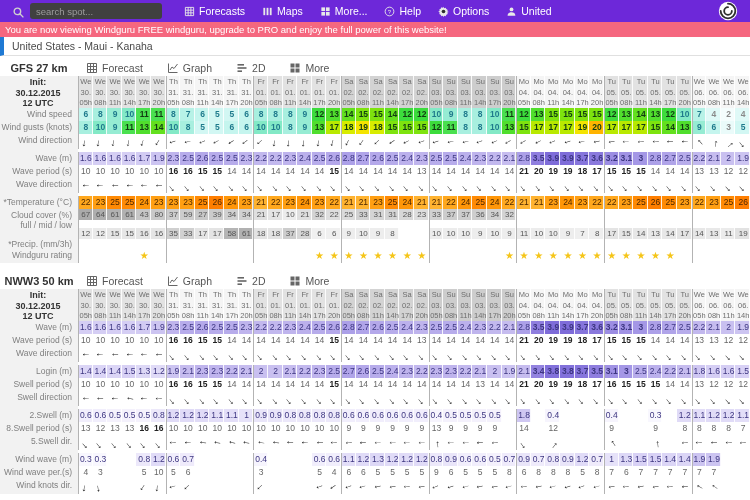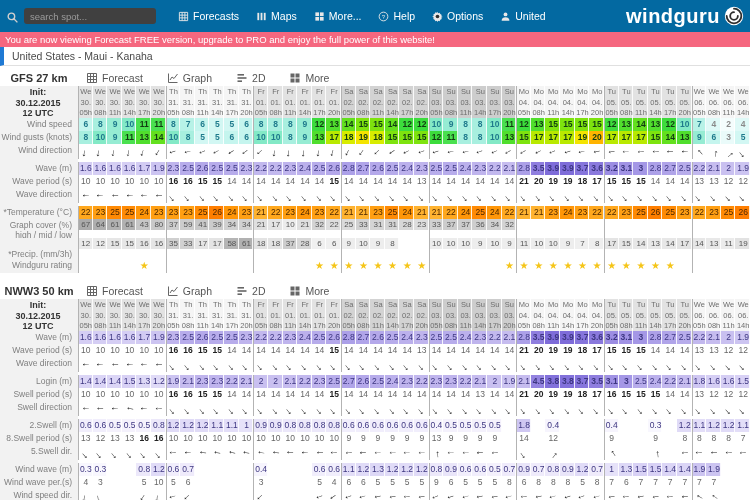--- a/index.html
+++ b/index.html
@@ -1,20 +1,20 @@
 <!DOCTYPE html>
 <html><head>
 <meta charset="utf-8">
 <title>windguru</title>
 <style>
   * { margin:0; padding:0; box-sizing:border-box; }
   html,body { width:750px; height:500px; overflow:hidden; background:#fff;
               font-family:"Liberation Sans", sans-serif; }
   
-  .nav { height:32px; background:#0369a1; display:flex; align-items:center; padding:0 6px; }
+  .nav { height:22px; background:#6d28d9; display:flex; align-items:center; padding:0 12px; }
   .nav .sicon { width:13px; height:13px; color:#cfcfcf; margin-right:5px; }
   .nav input { background:#404040; border:0; border-radius:3px; height:16px; width:132px;
                color:#cfcfcf; font-size:9.5px; padding:0 6px; outline:none; }
   .nav input::placeholder { color:#9b9b9b; }
   .navmenu { display:flex; align-items:center; margin-left:22px; gap:17px; }
   .nav-item { display:flex; align-items:center; gap:4px; color:#fff; font-size:10.5px; cursor:pointer; }
   .nav-item .ic { width:11px; height:11px; color:#e8e8e8; display:inline-block; }
   .logo { margin-left:auto; display:flex; align-items:center; gap:4px; }
   .logo .word { color:#fff; font-size:20px; font-weight:bold; letter-spacing:.5px; }
   .logo .swirl { width:20px; height:20px; }
@@ -99,30 +99,29 @@
       </div>
       <div class="nav-item">
         <span class="ic"><svg viewBox="0 0 24 24" width="100%" height="100%" fill="currentColor">
             <circle cx="12" cy="7.5" r="4.2"></circle>
             <path d="M3.5 21c0-4.6 3.8-7.2 8.5-7.2s8.5 2.6 8.5 7.2z"></path>
           </svg></span>
         <span>United</span>
       </div>
     </div>
   <div class="logo">
-    <span class="word">windguru</span>
     <span class="swirl"><svg viewBox="0 0 24 24" width="100%" height="100%">
           <circle cx="12" cy="12" r="11" fill="#fff"></circle>
           <path d="M12 3.2a8.8 8.8 0 1 1-8.8 8.8" fill="none" stroke="#2e2e2e" stroke-width="2.2" stroke-linecap="round"></path>
           <path d="M12 7.4a4.6 4.6 0 1 0 4.6 4.6" fill="none" stroke="#2e2e2e" stroke-width="2.2" stroke-linecap="round"></path>
         </svg></span>
   </div>
 </div>
 
-<div class="banner">You are now viewing Forecast FREE version, upgrade to PRO and enjoy the full power of this website!</div>
+<div class="banner">You are now viewing Windguru FREE windguru, upgrade to PRO and enjoy the full power of this website!</div>
 <div class="crumb">United States - Maui - Kanaha</div>
 
 <div id="tables">
     <div class="fc">
       <div class="t-head">
         <div class="t-title">GFS 27 km</div>
         <div class="tabs">
           <div class="tab">
             <span class="ic"><svg viewBox="0 0 24 24" width="100%" height="100%">
                 <path d="M3 3h18v18H3zM3 9h18M3 15h18M9 3v18M15 3v18" fill="none" stroke="currentColor" stroke-width="2"></path>
@@ -565,31 +564,31 @@
           <div class="" style="background:rgb(255,126,0);color:#4d2800;font-weight:normal">26</div>
           <div class="" style="background:rgb(255,138,4);color:#4d2800;font-weight:normal">25</div>
           <div class="" style="background:rgb(255,159,19);color:#4d2800;font-weight:normal">23</div>
           <div class="ds" style="background:rgb(255,168,30);color:#4d2800;font-weight:normal">22</div>
           <div class="" style="background:rgb(255,159,19);color:#4d2800;font-weight:normal">23</div>
           <div class="" style="background:rgb(255,138,4);color:#4d2800;font-weight:normal">25</div>
           <div class="" style="background:rgb(255,126,0);color:#4d2800;font-weight:normal">26</div>
         </div>
       </div>
       <div class="row r-cl">
-        <div class="rlabel">Graph cover (%)</div>
+        <div class="rlabel">Cloud cover (%)</div>
         <div class="cells">
           <div class="ds" style="background:hsl(0,0%,66.85%);color:#555;font-weight:normal">67</div>
           <div class="" style="background:hsl(0,0%,68.2%);color:#555;font-weight:normal">64</div>
           <div class="" style="background:hsl(0,0%,69.55%);color:#555;font-weight:normal">61</div>
           <div class="" style="background:hsl(0,0%,69.55%);color:#555;font-weight:normal">61</div>
           <div class="" style="background:hsl(0,0%,77.65%);color:#555;font-weight:normal">43</div>
           <div class="" style="background:hsl(0,0%,79%);color:#555;font-weight:normal">80</div>
           <div class="ds" style="background:hsl(0,0%,80.35%);color:#555;font-weight:normal">37</div>
           <div class="" style="background:hsl(0,0%,79.9%);color:#555;font-weight:normal">59</div>
-          <div class="" style="background:hsl(0,0%,78.55%);color:#555;font-weight:normal">41</div>
+          <div class="" style="background:hsl(0,0%,78.55%);color:#555;font-weight:normal">27</div>
           <div class="" style="background:hsl(0,0%,79.45%);color:#555;font-weight:normal">39</div>
           <div class="" style="background:hsl(0,0%,81.7%);color:#555;font-weight:normal">34</div>
           <div class="" style="background:hsl(0,0%,81.7%);color:#555;font-weight:normal">34</div>
           <div class="ds" style="background:hsl(0,0%,87.55%);color:#555;font-weight:normal">21</div>
           <div class="" style="background:hsl(0,0%,89.35%);color:#555;font-weight:normal">17</div>
           <div class="" style="background:hsl(0,0%,92.5%);color:#555;font-weight:normal">10</div>
           <div class="" style="background:hsl(0,0%,87.55%);color:#555;font-weight:normal">21</div>
           <div class="" style="background:hsl(0,0%,82.6%);color:#555;font-weight:normal">32</div>
           <div class="" style="background:hsl(0,0%,87.1%);color:#555;font-weight:normal">22</div>
           <div class="ds" style="background:hsl(0,0%,85.75%);color:#555;font-weight:normal">25</div>
@@ -616,21 +615,21 @@
           <div class="" style="font-weight:bold"></div>
           <div class="" style="font-weight:bold"></div>
           <div class="" style="font-weight:bold"></div>
           <div class="ds" style="font-weight:bold"></div>
           <div class="" style="font-weight:bold"></div>
           <div class="" style="font-weight:bold"></div>
           <div class="" style="font-weight:bold"></div>
         </div>
       </div>
       <div class="row r-clm">
-        <div class="rlabel">high / mid / low</div>
+        <div class="rlabel">full / mid / low</div>
         <div class="cells">
           <div class="ds"></div>
           <div class=""></div>
           <div class=""></div>
           <div class=""></div>
           <div class=""></div>
           <div class=""></div>
           <div class="ds"></div>
           <div class=""></div>
           <div class=""></div>
@@ -1099,21 +1098,21 @@
           <div class="" style="background:rgb(187,176,236);color:#3d3680;font-weight:normal">2.4</div>
           <div class="" style="background:rgb(191,180,237);color:#3d3680;font-weight:normal">2.3</div>
           <div class="" style="background:rgb(194,184,238);color:#3d3680;font-weight:normal">2.2</div>
           <div class="ds" style="background:rgb(191,180,237);color:#3d3680;font-weight:normal">2.3</div>
           <div class="" style="background:rgb(191,180,237);color:#3d3680;font-weight:normal">2.3</div>
           <div class="" style="background:rgb(194,184,238);color:#3d3680;font-weight:normal">2.2</div>
           <div class="" style="background:rgb(198,188,239);color:#3d3680;font-weight:normal">2.1</div>
           <div class="" style="background:rgb(201,192,240);color:#3d3680;font-weight:normal">2</div>
           <div class="" style="background:rgb(204,196,241);color:#3d3680;font-weight:normal">1.9</div>
           <div class="ds" style="background:rgb(198,188,239);color:#3d3680;font-weight:normal">2.1</div>
-          <div class="" style="background:rgb(147,131,224);color:#3d3680;font-weight:bold">4.5</div>
+          <div class="" style="background:rgb(147,131,224);color:#3d3680;font-weight:bold">3.4</div>
           <div class="" style="background:rgb(130,113,219);color:#3d3680;font-weight:bold">3.8</div>
           <div class="" style="background:rgb(130,113,219);color:#3d3680;font-weight:bold">3.8</div>
           <div class="" style="background:rgb(134,117,220);color:#3d3680;font-weight:bold">3.7</div>
           <div class="" style="background:rgb(143,126,223);color:#3d3680;font-weight:bold">3.5</div>
           <div class="ds" style="background:rgb(160,146,228);color:#3d3680;font-weight:bold">3.1</div>
           <div class="" style="background:rgb(164,151,230);color:#3d3680;font-weight:bold">3</div>
           <div class="" style="background:rgb(183,172,235);color:#3d3680;font-weight:normal">2.5</div>
           <div class="" style="background:rgb(187,176,236);color:#3d3680;font-weight:normal">2.4</div>
           <div class="" style="background:rgb(194,184,238);color:#3d3680;font-weight:normal">2.2</div>
           <div class="" style="background:rgb(198,188,239);color:#3d3680;font-weight:normal">2.1</div>
@@ -1482,21 +1481,21 @@
           <div class="" style="color:#666;font-weight:normal">7</div>
           <div class="" style="color:#666;font-weight:normal">7</div>
           <div class="" style="color:#666;font-weight:normal">7</div>
           <div class="ds" style="color:#666;font-weight:normal">7</div>
           <div class="" style="color:#666;font-weight:normal">7</div>
           <div class="" style="font-weight:bold"></div>
           <div class="" style="font-weight:bold"></div>
         </div>
       </div>
       <div class="row r-dir">
-        <div class="rlabel">Wind speed dir.</div>
+        <div class="rlabel">Wind knots dir.</div>
         <div class="cells">
           <div class="ds"><span class="arr" style="transform:rotate(96deg)">→</span></div>
           <div class=""><span class="arr" style="transform:rotate(82deg)">→</span></div>
           <div class=""></div>
           <div class=""></div>
           <div class=""><span class="arr" style="transform:rotate(124deg)">→</span></div>
           <div class=""><span class="arr" style="transform:rotate(94deg)">→</span></div>
           <div class="ds"><span class="arr" style="transform:rotate(164deg)">→</span></div>
           <div class=""><span class="arr" style="transform:rotate(136deg)">→</span></div>
           <div class=""></div>

